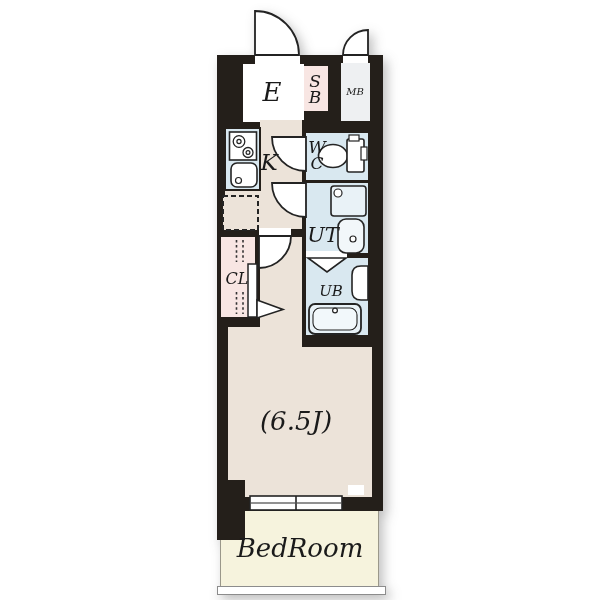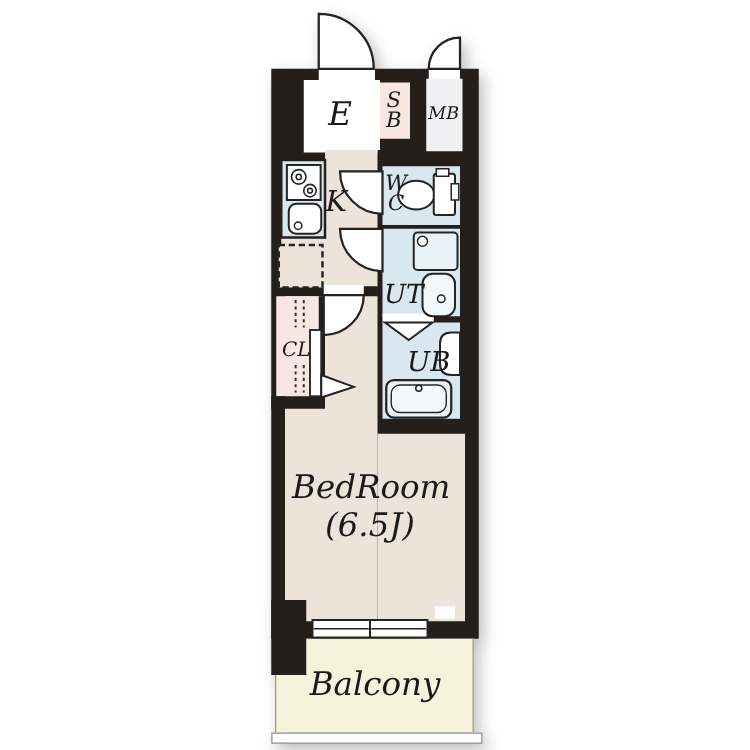--- a/index.html
+++ b/index.html
@@ -105,24 +105,23 @@
 
       <rect x="250" y="496" width="92" height="14" fill="#ffffff" stroke="#242424" stroke-width="1.6"></rect>
       <line x1="296" y1="496" x2="296" y2="510" stroke="#242424" stroke-width="1.6"></line>
       <line x1="251" y1="503" x2="295" y2="503" stroke="#242424" stroke-width="1.2"></line>
       <line x1="297" y1="503" x2="341" y2="503" stroke="#242424" stroke-width="1.2"></line>
     </svg>
 
     <div class="room-label" style="left:272px;top:92px;font-size:26px;">E</div>
     <div class="room-label" style="left:315px;top:89px;font-size:17px;">S
 B</div>
-    <div class="room-label" style="left:355px;top:92px;font-size:14px;">MB</div>
+    <div class="room-label" style="left:355px;top:92px;font-size:10px;">MB</div>
     <div class="room-label" style="left:269px;top:163px;font-size:23px;">K</div>
     <div class="room-label" style="left:317px;top:155px;font-size:17px;">W
 C</div>
     <div class="room-label" style="left:323px;top:236px;font-size:21px;font-style:italic;">UT</div>
-    <div class="room-label" style="left:331px;top:291px;font-size:22px;margin-left:12px;">UB</div>
+    <div class="room-label" style="left:331px;top:291px;font-size:15px;">UB</div>
     <div class="room-label" style="left:237px;top:279px;font-size:16px;">CL</div>
-    <div class="room-label" style="left:297px;top:391px;font-size:26px;">BedRoom</div>
     <div class="room-label" style="left:296px;top:421px;font-size:26px;">(6.5J)</div>
-    <div class="room-label" style="left:300px;top:548px;font-size:26px;z-index:31;">Balcony</div>
+    <div class="room-label" style="left:300px;top:548px;font-size:26px;z-index:31;">BedRoom</div>
   </div>
 </div>
 
 </body></html>

